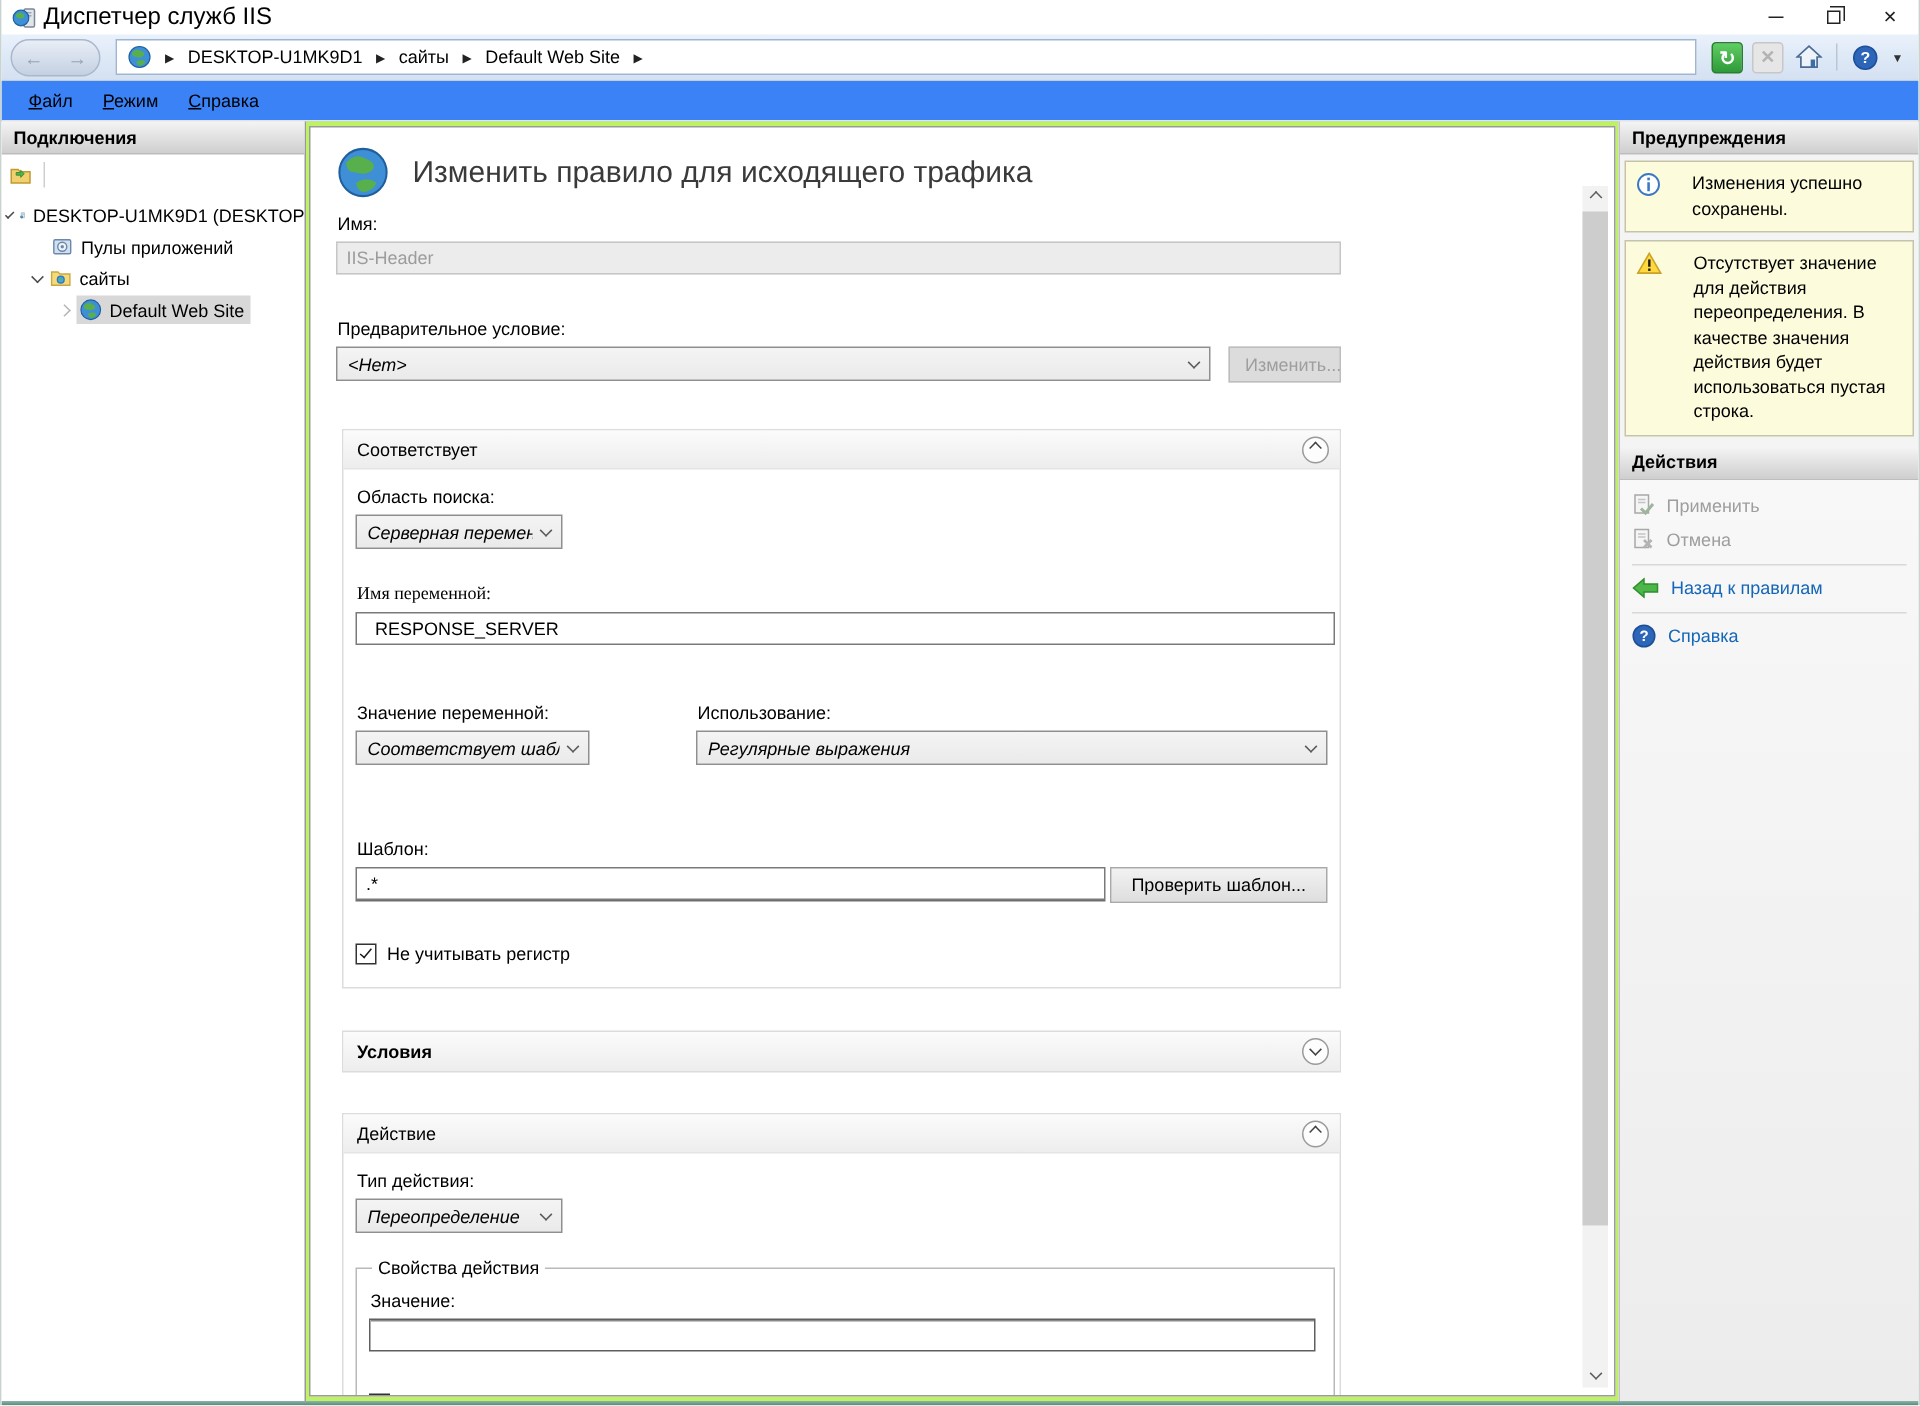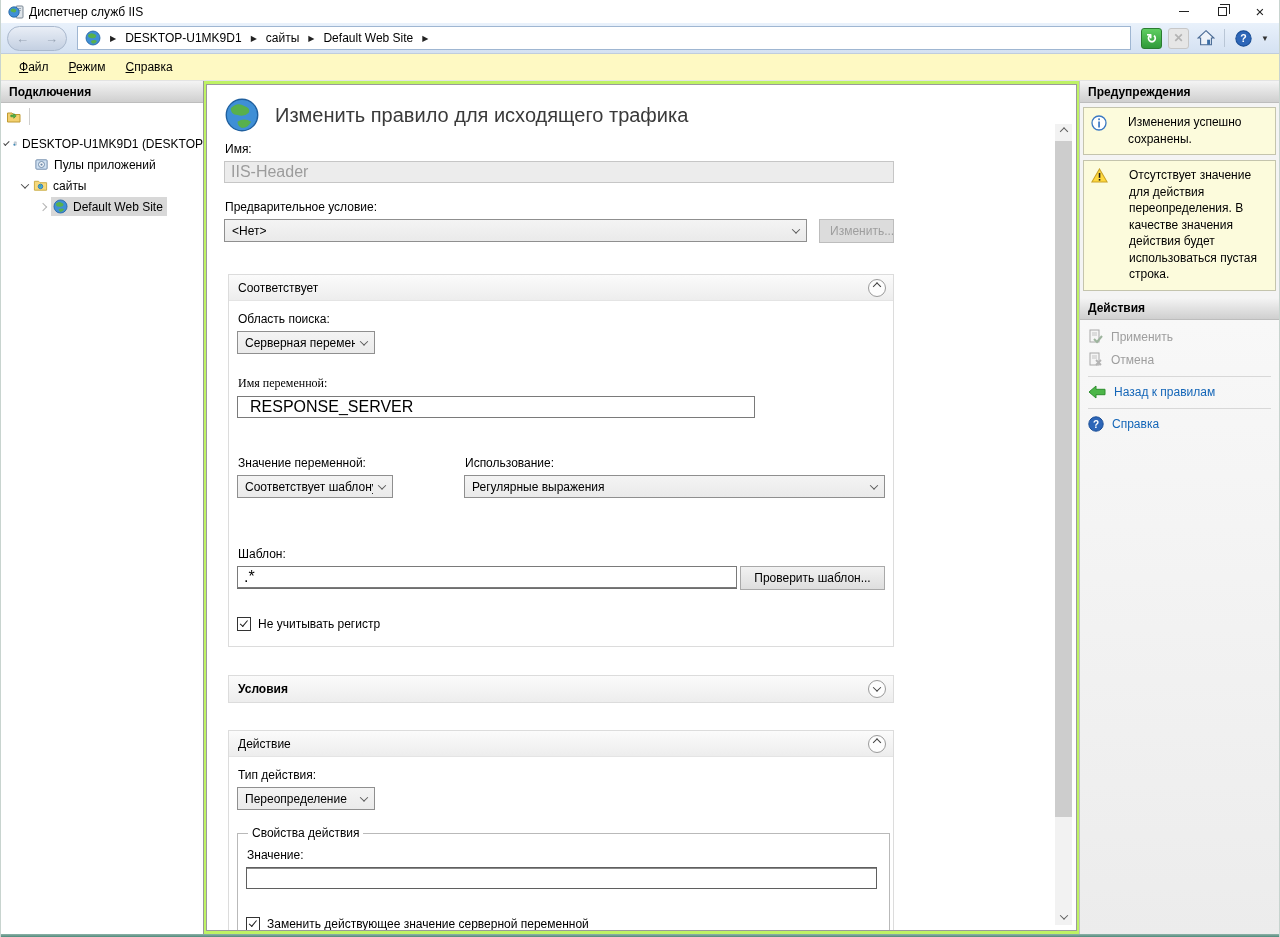--- a/index.html
+++ b/index.html
@@ -2,21 +2,21 @@
 <html><head>
 <meta charset="utf-8">
 <style>
   * { box-sizing: border-box; margin: 0; padding: 0; }
   html,body { width:1280px; height:937px; }
   body { font-family:"Liberation Sans", sans-serif; font-size:12px; color:#000; background:#fff; }
   .window { position:relative; width:1280px; height:937px; display:flex; flex-direction:column; background:#fff; overflow:hidden; border-left:1px solid #c8d4cf; border-right:1px solid #c8d4cf; }
 
   
   .titlebar { flex:0 0 23px; display:flex; align-items:center; padding-left:7px; background:#fff; }
-  .title-text { font-size:12px; margin-left:5px; }
+  .title-text { font-size:16px; margin-left:5px; }
   .win-controls { margin-left:auto; display:flex; height:100%; }
   .win-btn { width:38px; display:flex; align-items:center; justify-content:center; color:#222; }
   .min-glyph { width:10px; height:1px; background:#222; display:inline-block; }
   .restore-glyph { position:relative; width:9px; height:9px; border:1px solid #222; background:#fff; display:inline-block; }
   .restore-glyph::before { content:""; position:absolute; left:1px; top:-4px; width:9px; height:9px; border:1px solid #222; border-bottom:none; border-left:none; }
   .close-glyph { font-size:15px; line-height:1; }
 
   
   .addressbar { flex:0 0 31px; background:linear-gradient(#e9f1fb,#d4e1f2); border-bottom:1px solid #c0cddd; display:flex; align-items:center; padding:0 10px 0 6px; gap:10px; }
   .nav-pill { width:60px; height:25px; border-radius:13px; background:linear-gradient(#e9eef6,#c4d0e2); border:1px solid #a9b8cd; display:flex; align-items:center; justify-content:space-around; }
@@ -25,21 +25,21 @@
   .crumb-item { font-size:12px; white-space:nowrap; }
   .crumb-sep { font-size:8px; color:#222; }
   .addr-icons { display:flex; align-items:center; gap:6px; }
   .addr-ic { width:21px; height:21px; display:flex; align-items:center; justify-content:center; border-radius:3px; }
   .refresh-ic { background:linear-gradient(#5fce62,#2f9a39); border:1px solid #2a7d31; color:#fff; font-weight:bold; font-size:13px; }
   .stop-ic { background:#e6e6e6; border:1px solid #c7c7c7; color:#b3b3b3; font-weight:bold; font-size:12px; }
   .addr-divider { width:1px; height:18px; background:#b9c6d6; margin:0 2px; }
   .help-caret { font-size:8px; color:#333; margin-left:1px; }
 
   
-  .menubar { flex:0 0 27px; background:#fef9c3; display:flex; align-items:center; padding-left:8px; border-bottom:1px solid #e3e3e3; }
+  .menubar { flex:0 0 27px; background:#3b82f6; display:flex; align-items:center; padding-left:8px; border-bottom:1px solid #e3e3e3; }
   .menu-item { padding:5px 10px; }
   .ul { text-decoration:underline; }
 
   
   .bodyrow { flex:1; display:flex; min-height:0;justify-content:space-between; }
 
   .sidebar { flex:0 0 203px; background:#fff; border-right:1px solid #999; display:flex; flex-direction:column; min-width:0; }
   .pane-header { flex:0 0 22px; background:linear-gradient(#f4f4f4,#cfcfcf); border-bottom:1px solid #bdbdbd; font-weight:bold; display:flex; align-items:center; padding:0 8px; }
   .sidebar-toolbar { flex:0 0 27px; display:flex; align-items:center; padding:0 5px; gap:7px; }
   .tb-sep { width:1px; height:17px; background:#cfcfcf; }
@@ -51,23 +51,23 @@
   .chev-col { border-top:1.6px solid #b4b4b4; border-right:1.6px solid #b4b4b4; transform:rotate(45deg); }
 
   
   .main { flex:1; background:#bef264; padding:3px 2px 6px 2px; min-width:0; }
   .panel { position:relative; height:100%; background:#fff; border:1px solid #9b9b9b; overflow:hidden; }
   .panel-inner { position:absolute; inset:0; padding:7px 38px 0 17px; }
 
   .h-row { display:flex; align-items:center; gap:15px; margin:5px 0 9px 0; }
   .h-title { font-size:20px; color:#3a3a3a; }
   .fld-label { margin:0 0 5px 1px; }
-  .txt-input { height:22px; border:1px solid #7a7a7a; background:#fff; font-family:"Liberation Sans",sans-serif; font-size:16px; padding:0 6px; display:block; }
+  .txt-input { height:22px; border:1px solid #7a7a7a; background:#fff; font-family:"Liberation Sans",sans-serif; font-size:12px; padding:0 6px; display:block; }
   .dis-input { background:#ececec; border-color:#c6c6c6; color:#9c9c9c; }
-  .combo { height:23px; background:linear-gradient(#f4f4f4,#eaeaea); border:1px solid #8f8f8f; display:flex; align-items:center; justify-content:space-between; padding:0 7px; gap:6px; overflow:hidden; }
+  .combo { height:23px; background:linear-gradient(#f4f4f4,#eaeaea); border:1px solid #8f8f8f; display:flex; align-items:center; justify-content:space-between; padding:0 7px; gap:6px; overflow:hidden;font-style:italic; }
   .combo span.val { white-space:nowrap; overflow:hidden; }
   .combo-chev { flex:0 0 auto; width:6px; height:6px; border-right:1.4px solid #5a5a5a; border-bottom:1.4px solid #5a5a5a; transform:rotate(45deg) translate(-1px,-1px); }
   .btn { height:24px; background:linear-gradient(#f2f2f2,#dedede); border:1px solid #a9a9a9; font-family:"Liberation Sans",sans-serif; font-size:12px; padding:0 10px; text-align:center; }
   .btn.disabled { color:#9e9e9e; background:#dcdcdc; border-color:#bdbdbd; }
 
   .name-row { margin-top:9px; }
   .precond-row { display:flex; gap:12px; margin-top:4px; }
 
   .section-box { width:666px; margin-left:4px; border:1px solid #dcdcdc; background:#fff; }
   .section-head { height:26px; background:linear-gradient(#fbfbfb,#ededed); border-bottom:1px solid #e4e4e4; display:flex; align-items:center; justify-content:space-between; padding:0 7px 0 9px; }
@@ -259,21 +259,21 @@
               <path d="M6 11 Q9 9 12 11 Q11 13.5 8 13.8 Q6 13 6 11" fill="#58b04c"></path>
             </svg>
             <span class="h-title">Изменить правило для исходящего трафика</span>
           </div>
 
           <div class="name-row">
             <div class="fld-label">Имя:</div>
             <input class="txt-input dis-input" style="width: 670px;" disabled="" value="IIS-Header">
           </div>
 
-          <div class="fld-label" style="margin-top:17px;">Предварительное условие:</div>
+          <div class="fld-label" style="margin-top:29px;">Предварительное условие:</div>
           <div class="precond-row">
             <div class="combo" style="width:583px;">
               <span class="val">&lt;Нет&gt;</span>
               <span class="combo-chev"></span>
             </div>
             <button class="btn disabled" style="width:75px;">Изменить...</button>
           </div>
 
           <div class="section-box" style="margin-top:31px;">
             <div class="section-head">
@@ -283,21 +283,21 @@
                 </span>
             </div>
             <div class="section-body">
               <div class="fld-label">Область поиска:</div>
               <div class="combo" style="width:138px;">
                 <span class="val">Серверная переменн</span>
                 <span class="combo-chev"></span>
               </div>
 
               <div class="fld-label" style="margin-top:22px;font-family:Liberation Serif, serif;">Имя переменной:</div>
-              <input class="txt-input" style="width: 518px; padding-left: 12px;" value="RESPONSE_SERVER">
+              <input class="txt-input" style="width: 653px; padding-left: 12px;" value="RESPONSE_SERVER">
 
               <div class="two-col">
                 <div class="col1">
                   <div class="fld-label">Значение переменной:</div>
                   <div class="combo" style="width:156px;">
                     <span class="val">Соответствует шаблону</span>
                     <span class="combo-chev"></span>
                   </div>
                 </div>
                 <div class="col2">

